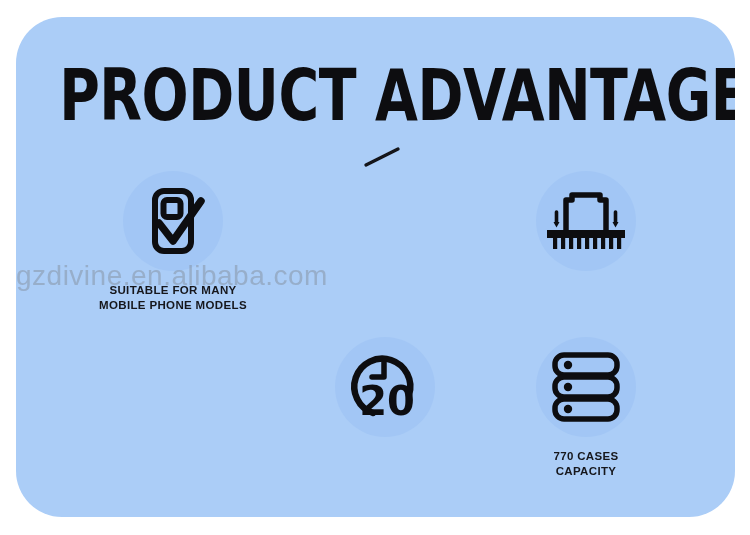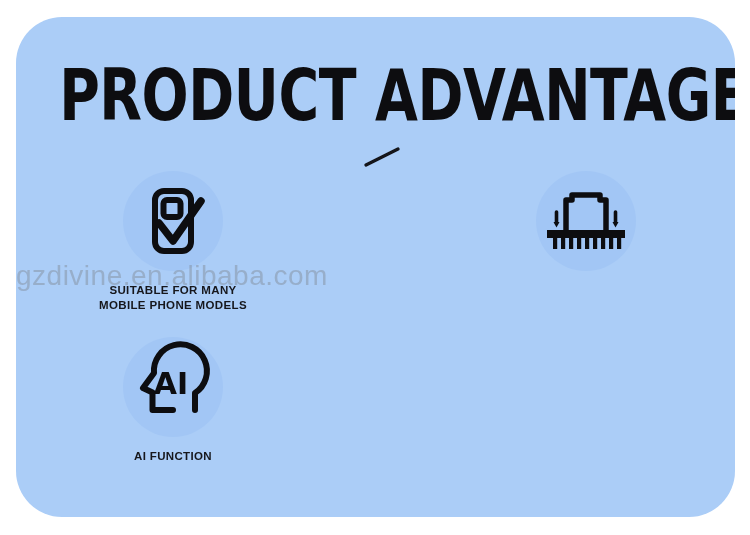--- a/index.html
+++ b/index.html
@@ -154,31 +154,44 @@
           <rect x="41" y="54" width="4.2" height="11"></rect>
           <rect x="49" y="54" width="4.2" height="11"></rect>
           <rect x="57" y="54" width="4.2" height="11"></rect>
           <rect x="65" y="54" width="4.2" height="11"></rect>
           <rect x="73" y="54" width="4.2" height="11"></rect>
         </g>
       </svg>
     </div>
   </div>
 
-  <div class="feature col-1 row-2">
+
+  <div class="feature col-2 row-2">
     <div class="badge">
-      <svg width="80" height="78" viewBox="0 0 80 78">
+      <svg width="84" height="84" viewBox="0 0 84 84">
 
-        <path d="M62 62 L62 45 A26.5 26.5 0 1 0 21 25 L10 40 L19.5 44.5 L19.5 62 L40 62" fill="none" stroke="#0d0d10" stroke-width="6" stroke-linecap="round" stroke-linejoin="round"></path>
+        <path d="M66 50 A28 28 0 1 0 30 68" fill="none" stroke="#0d0d10" stroke-width="6.5" stroke-linecap="round"></path>
 
-        <text x="38" y="46" text-anchor="middle" font-family="DejaVu Sans, sans-serif" font-size="30" font-weight="700" fill="#0d0d10">AI</text>
+        <path d="M29 32 L41 32 M41 16 L41 32" fill="none" stroke="#0d0d10" stroke-width="5.5" stroke-linecap="round" stroke-linejoin="round"></path>
+
+        <text x="44" y="70" text-anchor="middle" font-family="DejaVu Sans, sans-serif" font-size="40" font-weight="700" fill="#0d0d10">20</text>
       </svg>
     </div>
-    <div class="feature-label">AI FUNCTION</div>
   </div>
 
-  <div class="feature col-2 row-2">
+  <div class="feature col-3 row-2">
+    <div class="badge">
+      <svg width="76" height="76" viewBox="0 0 76 76">
+        <rect x="7" y="6" width="62" height="20" rx="9" ry="9" fill="none" stroke="#0d0d10" stroke-width="5.5"></rect>
+        <rect x="7" y="28" width="62" height="20" rx="9" ry="9" fill="none" stroke="#0d0d10" stroke-width="5.5"></rect>
+        <rect x="7" y="50" width="62" height="20" rx="9" ry="9" fill="none" stroke="#0d0d10" stroke-width="5.5"></rect>
+        <circle cx="20" cy="16" r="4.2" fill="#0d0d10"></circle>
+        <circle cx="20" cy="38" r="4.2" fill="#0d0d10"></circle>
+        <circle cx="20" cy="60" r="4.2" fill="#0d0d10"></circle>
+      </svg>
+    </div>
+    <div class="feature-label">770 CASES
+CAPACITY</div>
   </div>
-
 
   <div id="watermark">gzdivine.en.alibaba.com</div>
 
 </div>
 
 </body></html>

